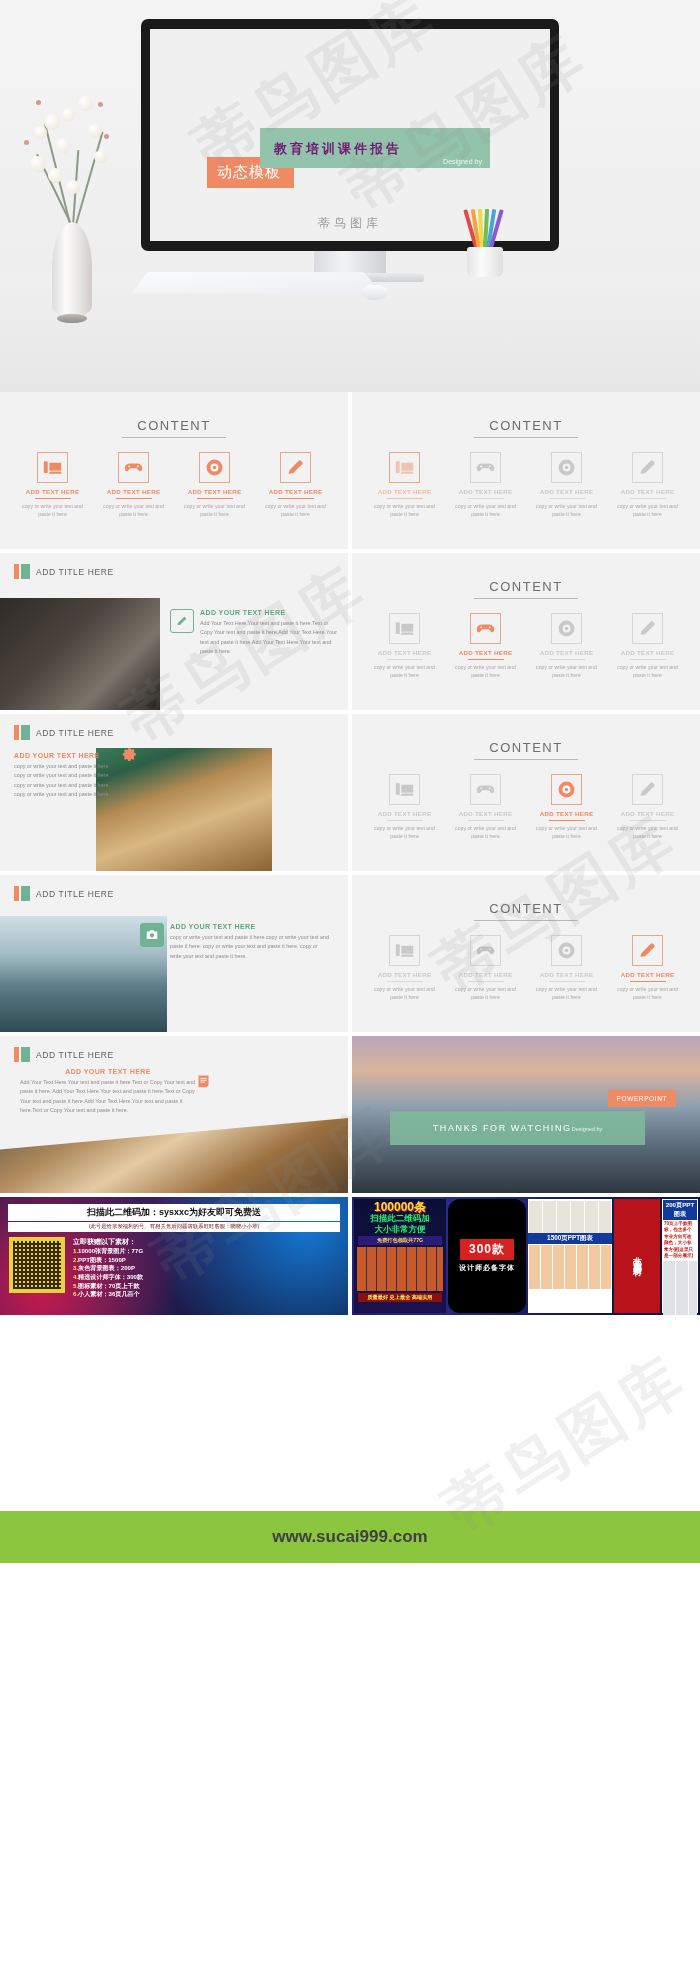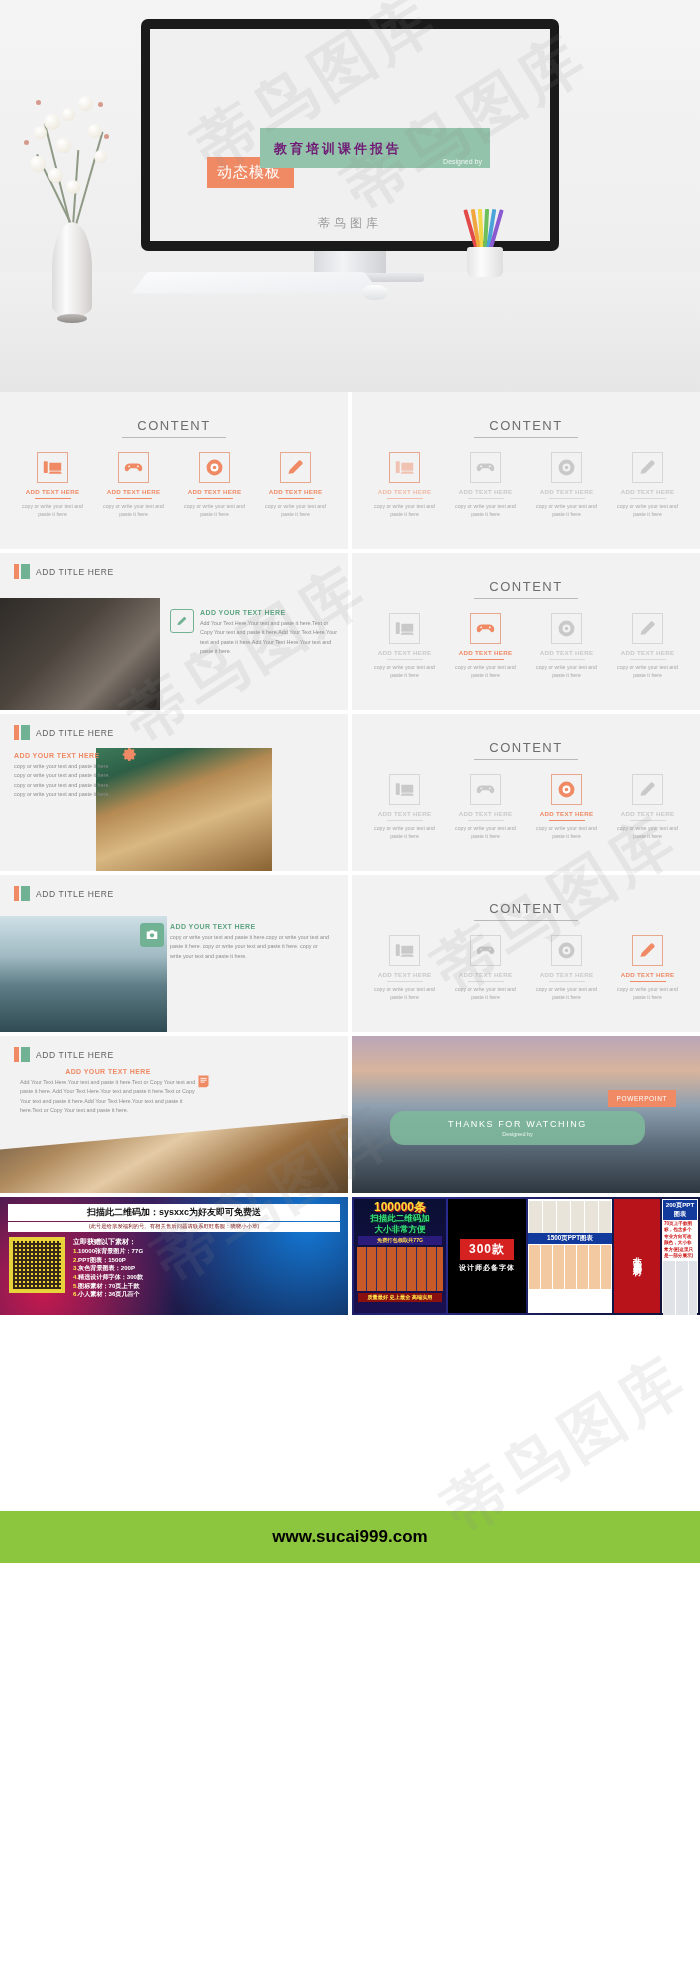--- a/index.html
+++ b/index.html
@@ -171,21 +171,21 @@
   .sq-icon {
     width:24px; height:24px; border:1.4px solid #72b294; border-radius:3px;
     display:flex; align-items:center; justify-content:center;
   }
   .sq-icon.green-fill { background:#72b294; border-color:#72b294; }
 
   
   .thanks-band {
     position:absolute; left:38px; top:75px; width:255px; height:34px;
     background: rgba(125,186,155,0.88);
-    display:flex; flex-direction:column; align-items:center; justify-content:center;border-radius:14px;
+    display:flex; flex-direction:row; align-items:center; justify-content:center;
   }
   .thanks-band .t1 { color:#fff; font-size:9px; letter-spacing:1.6px; }
   .thanks-band .t2 { color:rgba(255,255,255,.85); font-size:5.5px; margin-top:2px; }
   .pp-tag {
     position:absolute; right:24px; top:54px;
     background:#ef8a65; color:#fff; font-size:6.5px; padding:5px 9px; letter-spacing:.6px;
   }
 
   
   .promo-wrap { display:flex; gap:4px; margin-top:4px; }
@@ -238,21 +238,21 @@
   .pr-col { position:relative; height:114px; background:#070a24; }
   .pr-c1 { flex:0 0 92px; background:linear-gradient(180deg,#0a0f33,#1b1050); padding-top:2px; text-align:center; }
   .pr-c1 .n1 { font-size:12px; font-weight:bold; color:#ffdf3a; text-shadow:1px 1px 0 #c21c1c; line-height:1; }
   .pr-c1 .n2 { font-size:8.5px; font-weight:bold; color:#36e07a; text-shadow:1px 1px 0 #00331a; line-height:1.12; margin-top:1px;}
   .pr-c1 .n3 { font-size:5.2px; font-weight:bold; color:#ffd84a; background:#2b1b7a; margin:2px 4px 0; padding:1px 0; }
   .pr-c1 .grid-thumbs {
     margin:2px 3px 0; height:44px;
     background-image: repeating-linear-gradient(90deg,#c85a2a 0 9px,#2b2f66 9px 10px),
                       repeating-linear-gradient(0deg, rgba(255,255,255,.12) 0 10px, transparent 10px 11px);
   }
-  .pr-c2 { flex:0 0 78px; background:#000; display:flex; flex-direction:column; align-items:center; justify-content:center; gap:3px;}
+  .pr-c2 { flex:0 0 78px; background:#000; display:flex; flex-direction:column; align-items:center; justify-content:center; gap:3px;border-radius:12px;}
   .pr-c2 .tag { background:#d62121; color:#fff; font-size:12px; font-weight:bold; padding:2px 9px; letter-spacing:1px; }
   .pr-c2 .cap { color:#fff; font-size:7px; font-weight:bold; letter-spacing:1px; }
   .pr-c3 { flex:0 0 84px; background:#fff; padding-top:1px; }
   .pr-c3 .thumbs {
     height:32px; margin:1px 1px 0;
     background-image: repeating-linear-gradient(90deg,#e8e4da 0 13px,#fff 13px 14px),
                       repeating-linear-gradient(0deg,#cfd6c6 0 15px,#fff 15px 16px);
   }
   .pr-c3 .blue-bar { background:#123a9c; color:#fff; font-size:6.4px; font-weight:bold; text-align:center; padding:1px 0; }
   .pr-c3 .thumbs2 {
@@ -275,21 +275,21 @@
   }
 
   
   .spacer-white { height:196px; background:#fff; }
   .footer-green {
     height:56px; background:#11a877; color:#fff;
     display:flex; align-items:center; justify-content:center;
     font-size:19px; font-weight:bold; letter-spacing:.5px;
   }
   .footer-light {
-    height:52px; background:#8cc63f; color:#000000;
+    height:52px; background:#8cc63f; color:#404040;
     display:flex; align-items:center; justify-content:center;
     font-size:17px; font-weight:bold;
   }
   .tail-white { height:206px; background:#fff; }
 </style>
 </head>
 <body>
 
 <div class="page">
 

